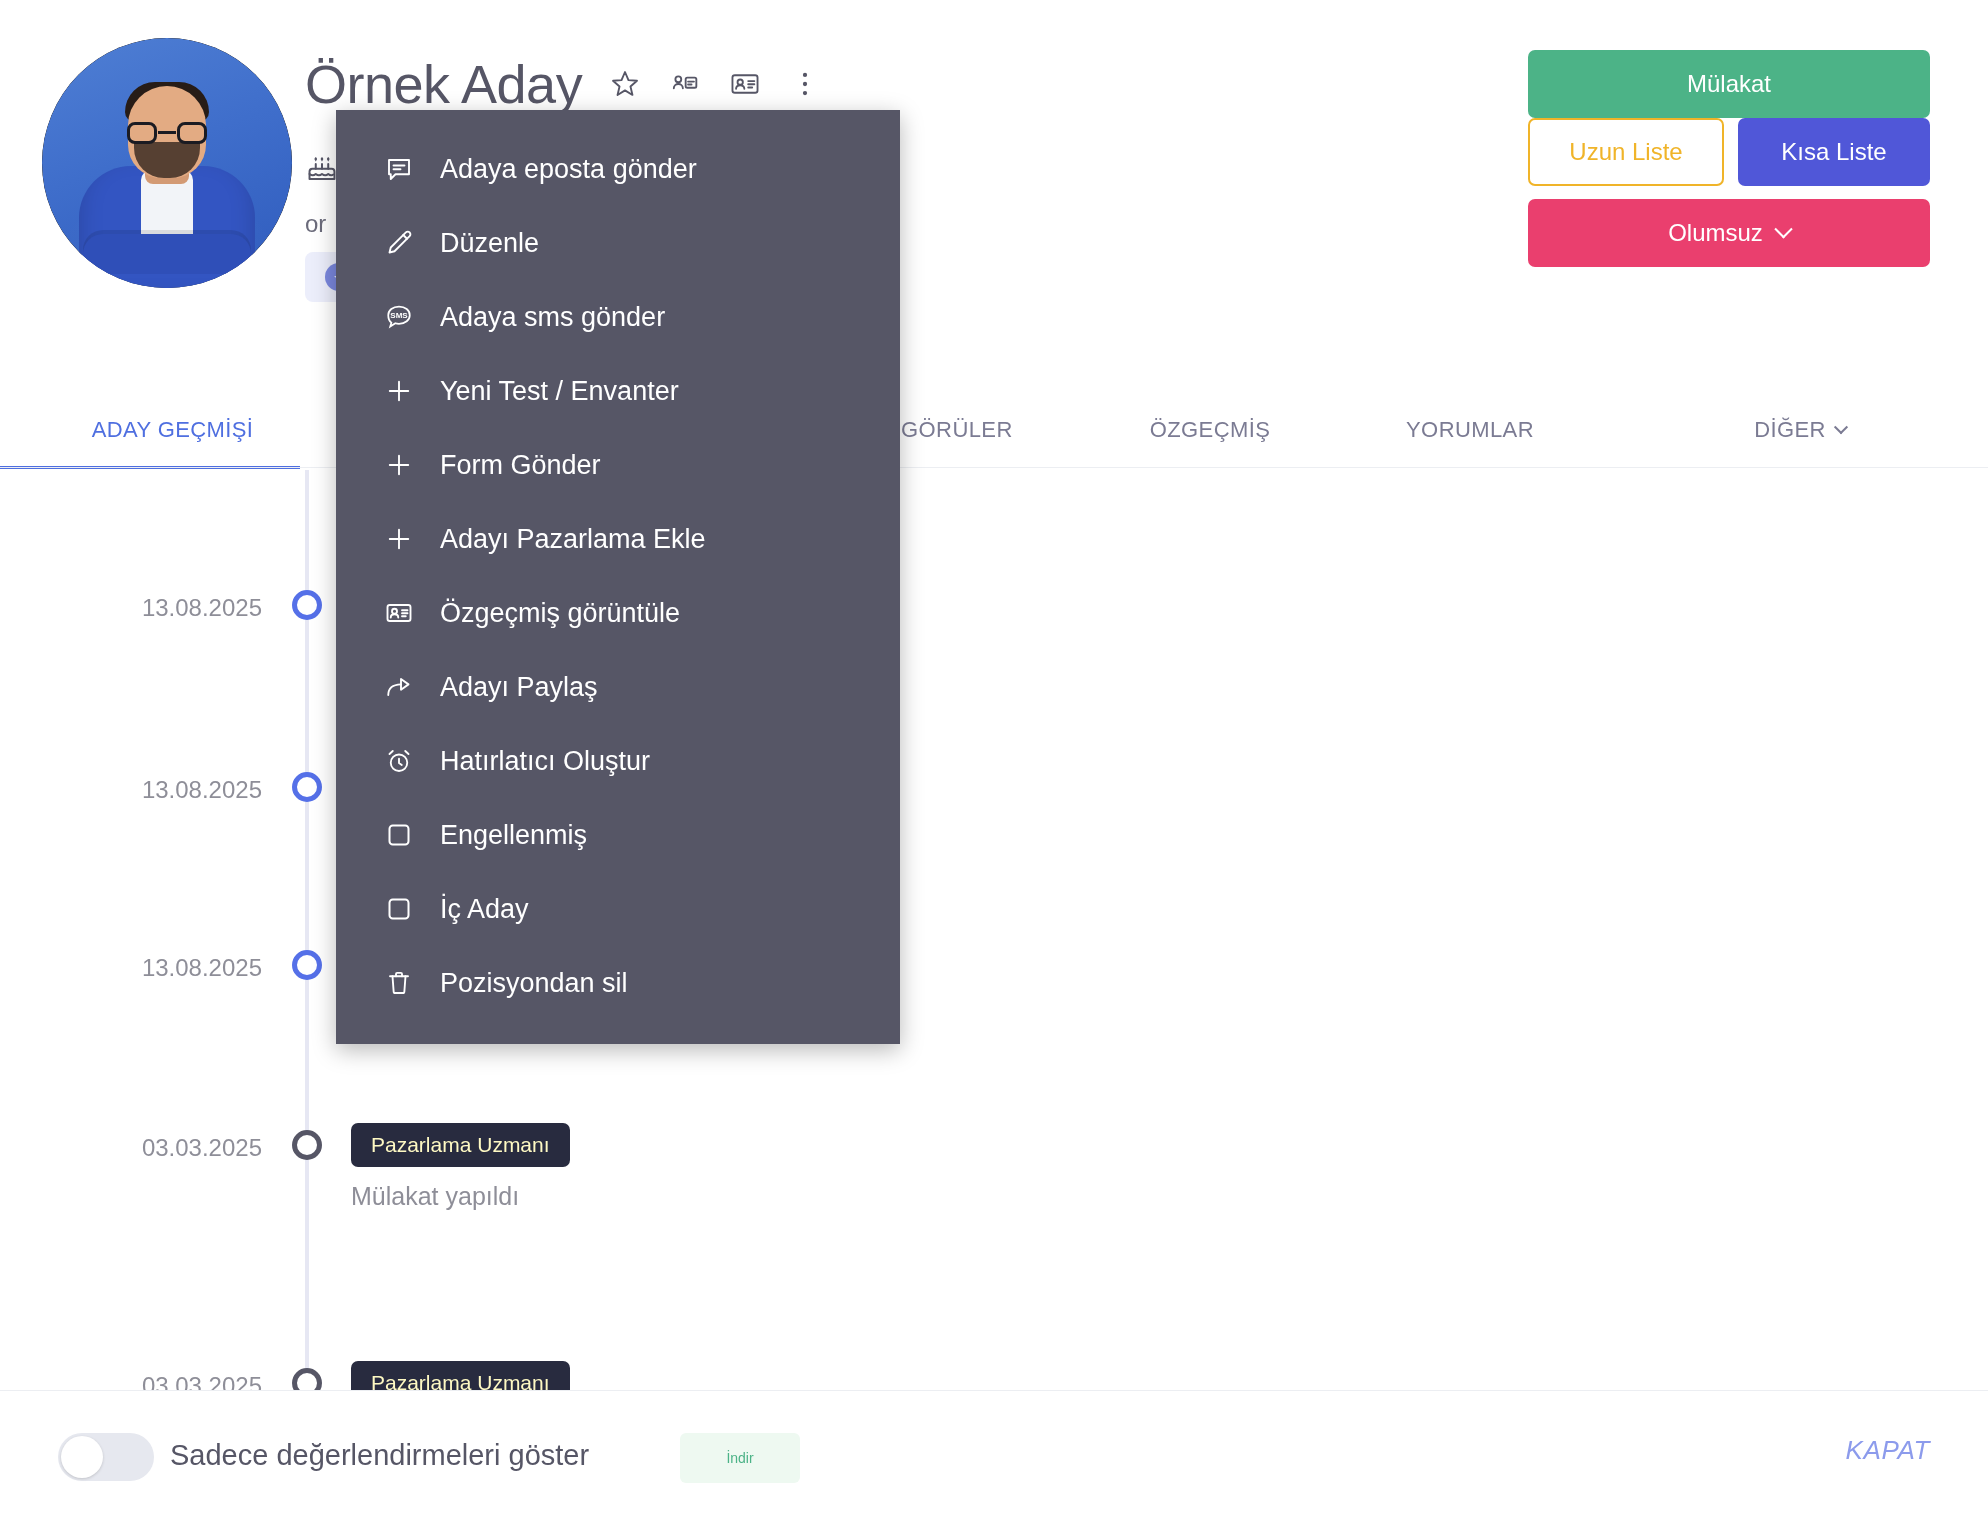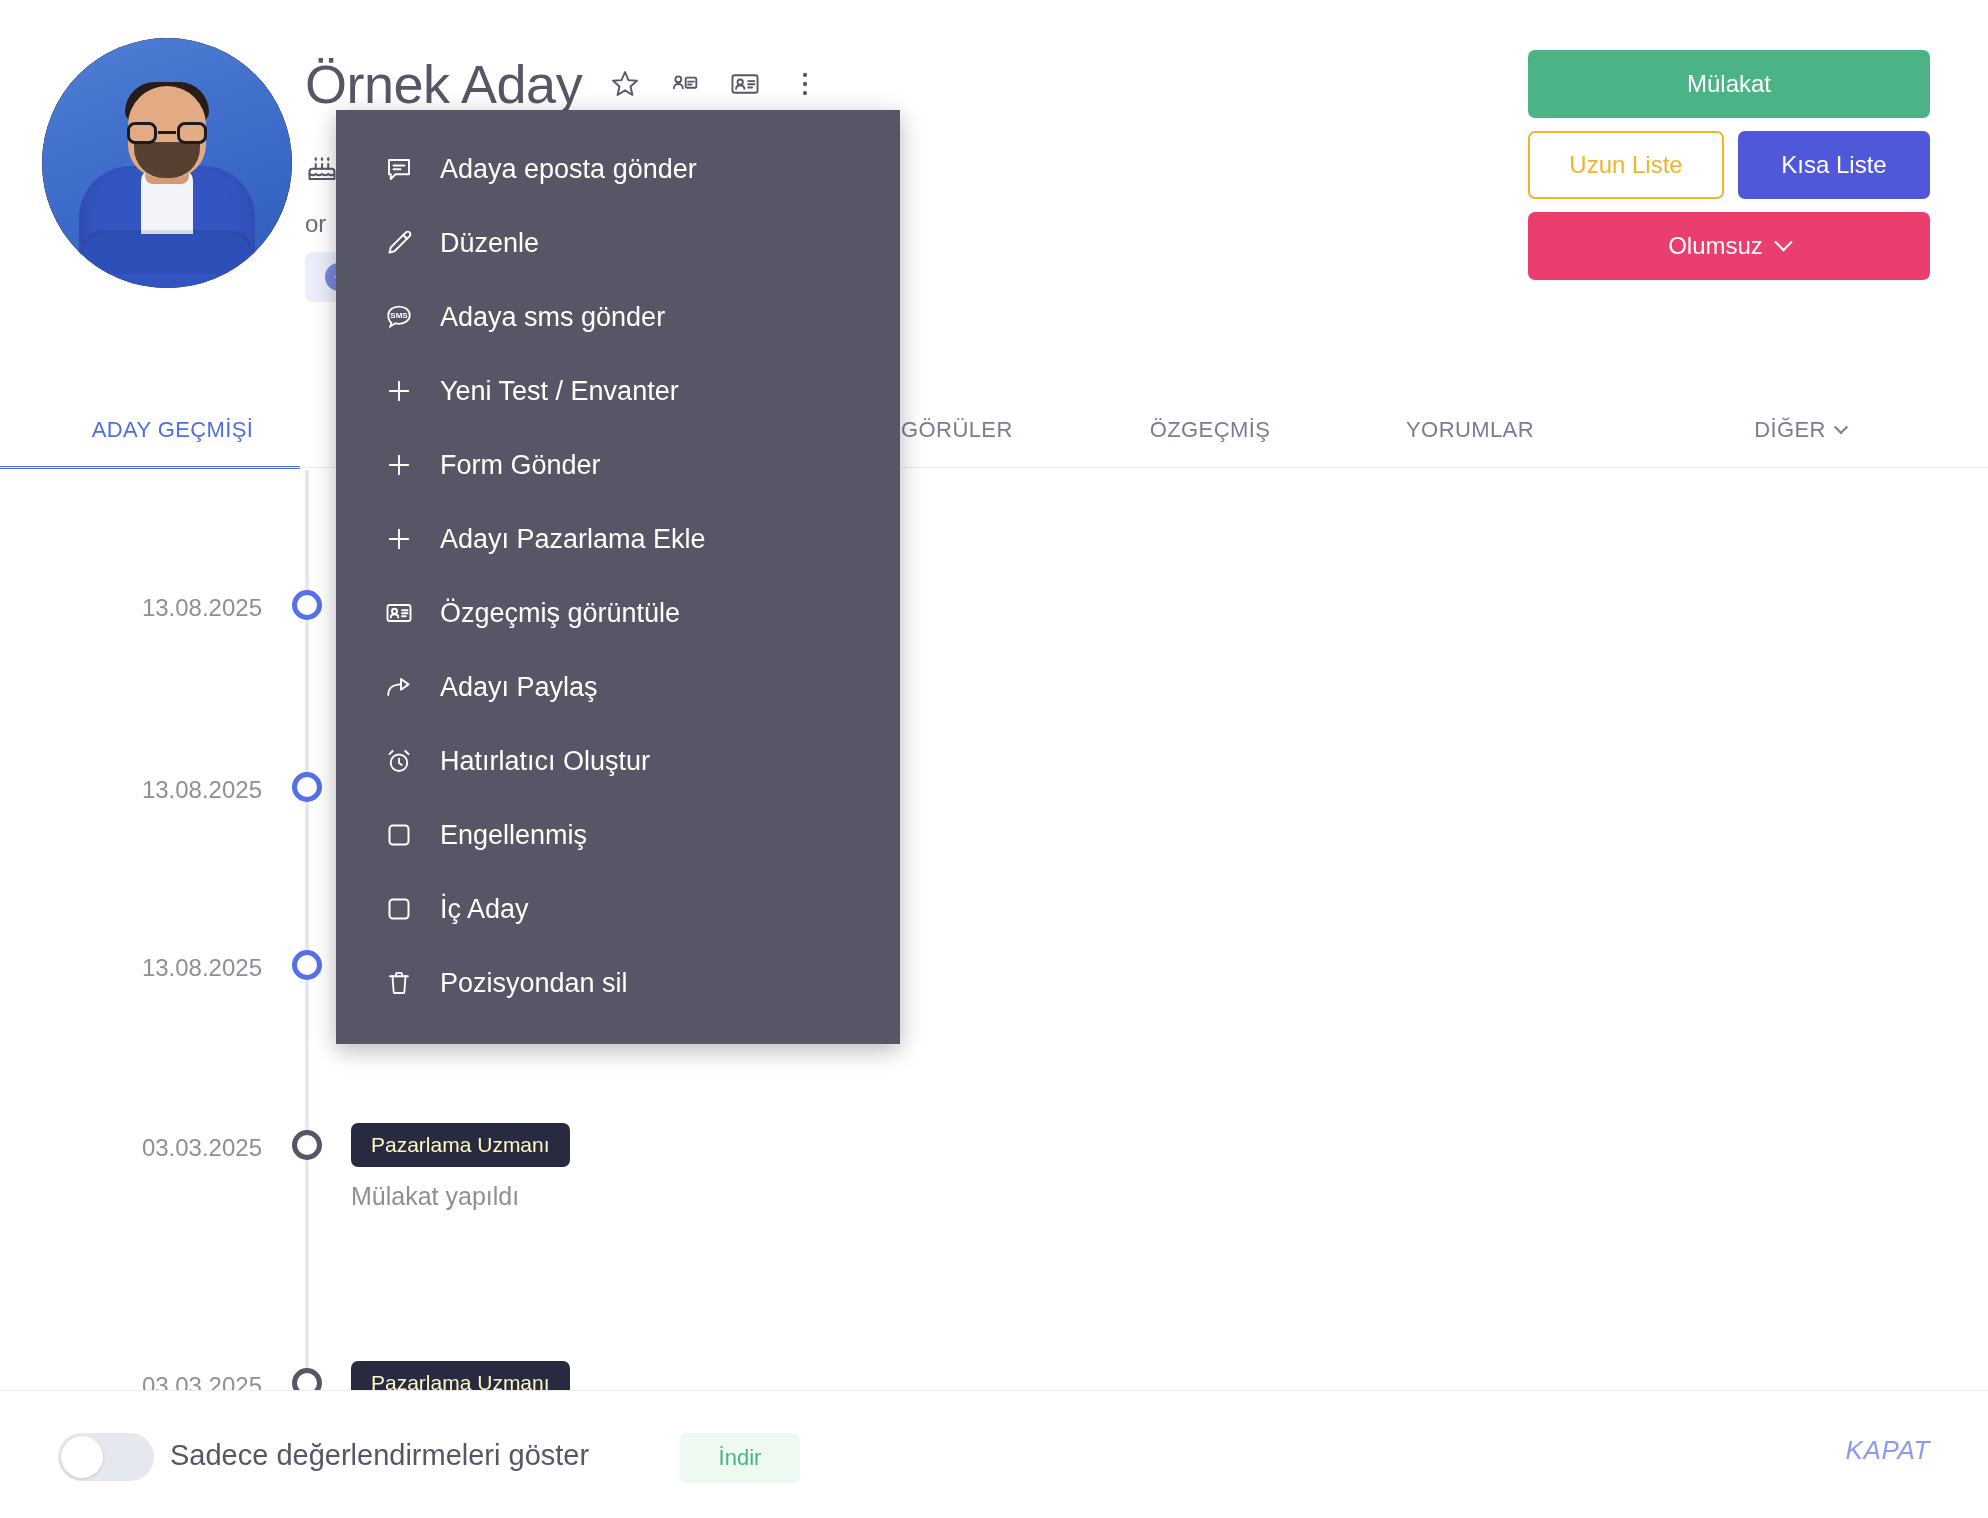--- a/index.html
+++ b/index.html
@@ -202,21 +202,20 @@
     border-radius: 7px;
     font-size: 24px;
     cursor: pointer;
     border: none;
     font-family: inherit;
   }
   .btn-mulakat {
     width: 402px; height: 68px;
     background: #4cb387;
     color: #ffffff;
-    margin-bottom: 13px;
   }
   .btn-row { display: flex; gap: 14px; margin-bottom: 13px; }
   .btn-uzun {
     width: 196px; height: 68px;
     background: #ffffff;
     color: #f0b429;
     border: 2px solid #f0b429;
   }
   .btn-kisa {
     width: 192px; height: 68px;
@@ -366,21 +365,21 @@
     color: #565666;
     white-space: nowrap;
   }
   .btn-indir {
     position: absolute;
     left: 680px; top: 42px;
     width: 120px; height: 50px;
     border-radius: 6px;
     background: #eef9f1;
     color: #4cb387;
-    font-size: 22px;
+    font-size: 14px;
     display: flex; align-items: center; justify-content: center;
     cursor: pointer;
     text-align: center;
   }
   .btn-kapat {
     position: absolute;
     right: 58px; top: 44px;
     font-size: 26px;
     letter-spacing: 0.6px;
     color: #8c9bec;

